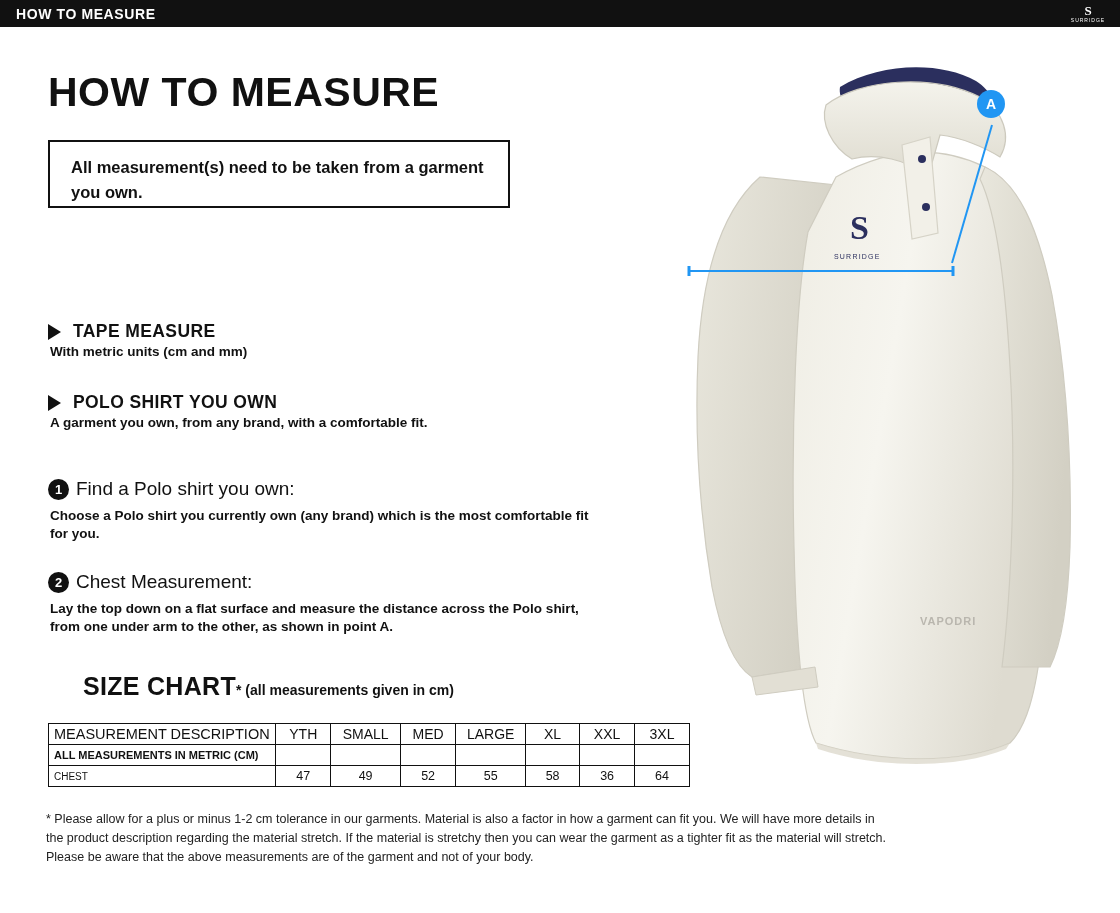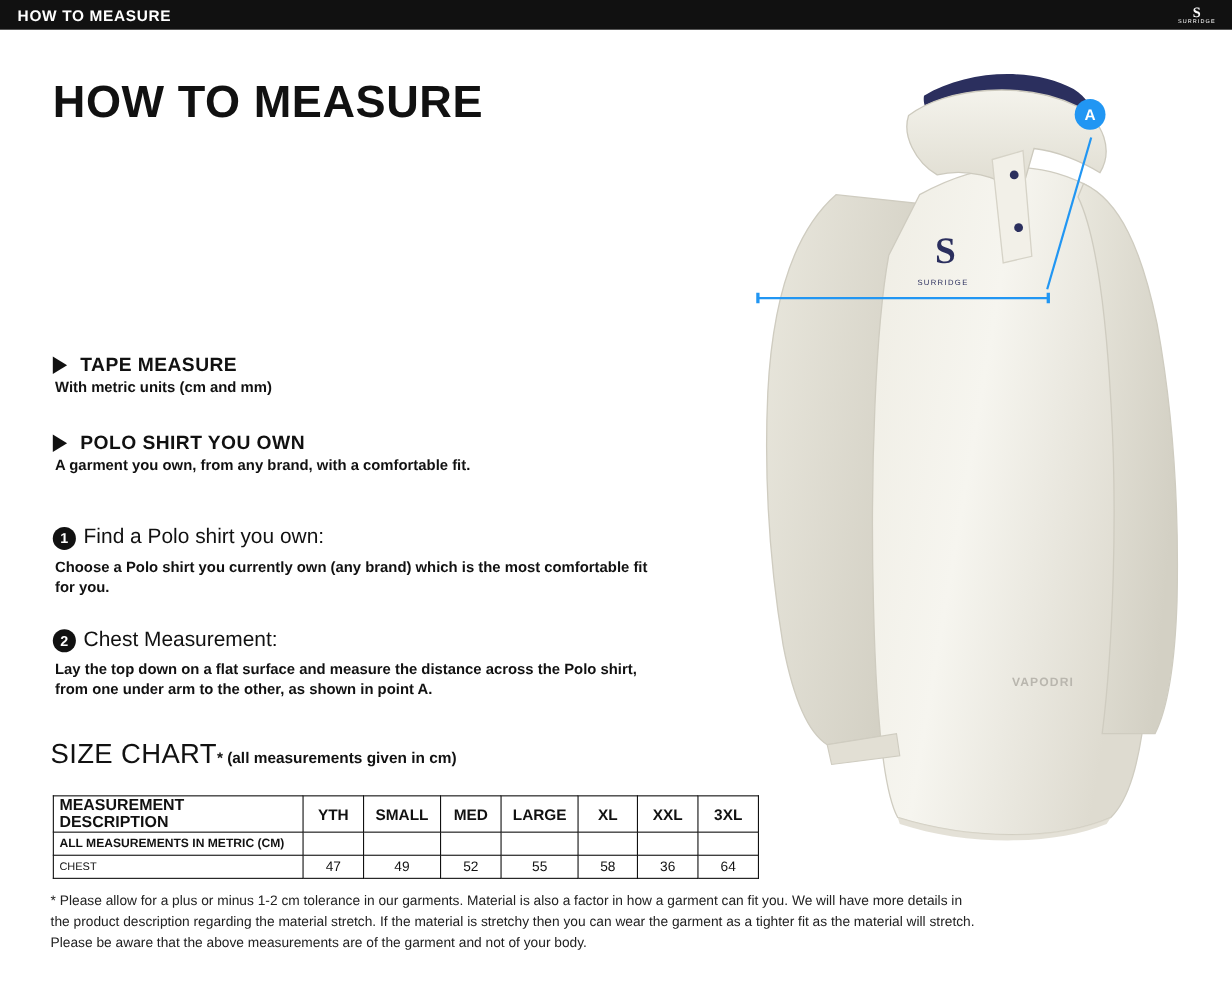--- a/index.html
+++ b/index.html
@@ -164,23 +164,24 @@
   #step-1 { left: 48px; top: 452px; }
   #step-2 { left: 48px; top: 545px; }
 
   .sizechart-head {
     position: absolute;
     left: 46px; top: 645px;
     white-space: nowrap;
   }
   .sizechart-head .big {
     font-size: 25px;
-    font-weight: normal;
+    font-weight: bold;
     letter-spacing: 0.3px;
     color: #111111;
+    margin-left: 37px;
   }
   .sizechart-head .small {
     font-size: 14px;
     font-weight: bold;
     color: #111111;
   }
 
   table.sizes {
     position: absolute;
     left: 48px; top: 696px;
@@ -189,21 +190,21 @@
     color: #111111;
   }
   table.sizes td, table.sizes th {
     border: 1px solid #111111;
     height: 20px;
     padding: 0 5px;
     text-align: center;
     font-weight: normal;
   }
   table.sizes th {
-    font-weight: bold;
+    font-weight: normal;
     font-size: 14px;
   }
   table.sizes th.desc, table.sizes td.desc {
     text-align: left;
     width: 228px;
   }
   table.sizes th.desc { font-size: 14.5px; }
   table.sizes td.desc { font-weight: bold; font-size: 11px; }
   table.sizes td.label { text-align: left; font-size: 10px; }
   table.sizes th.sz { width: 46px; }
@@ -269,20 +270,23 @@
   <div class="topbar-logo">
     <div class="mark">S</div>
     <div class="word">SURRIDGE</div>
   </div>
 </div>
 
 <div class="left">
 
   <div class="page-title">HOW TO MEASURE</div>
 
+  <div class="notice-box">
+    <div class="notice-text">All measurement(s) need to be taken from a garment you own.</div>
+  </div>
 
 
   <div class="need-item" id="need-1">
     <span class="tri"></span>
     <span class="need-head">TAPE MEASURE</span>
     <span class="need-sub">With metric units (cm and mm)</span>
   </div>
 
   <div class="need-item" id="need-2">
     <span class="tri"></span>

